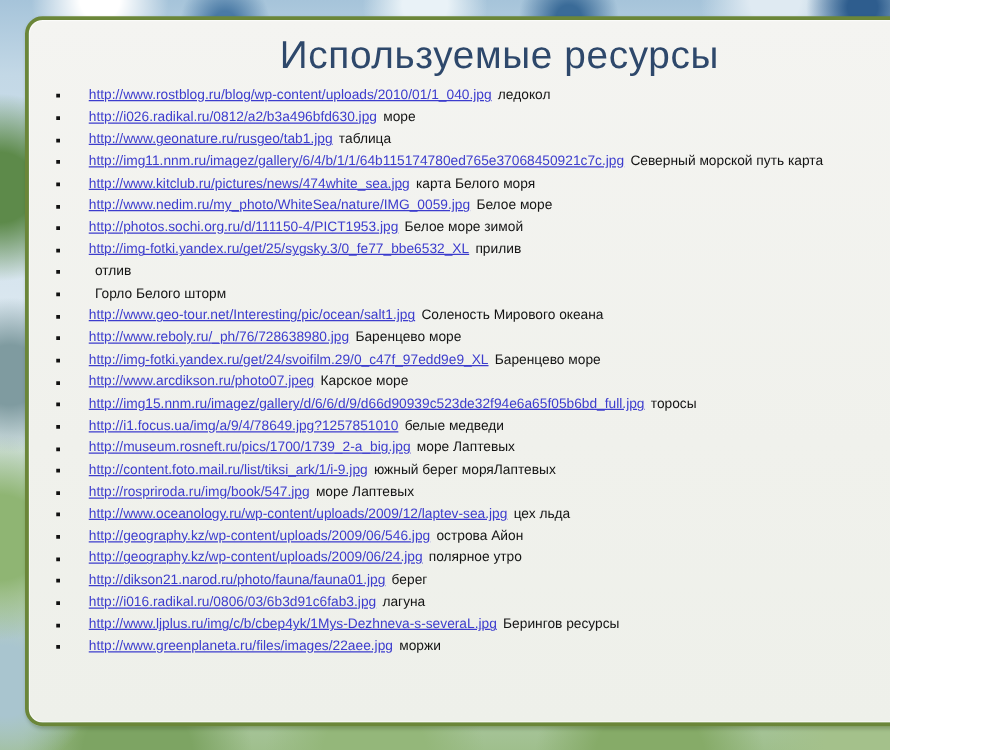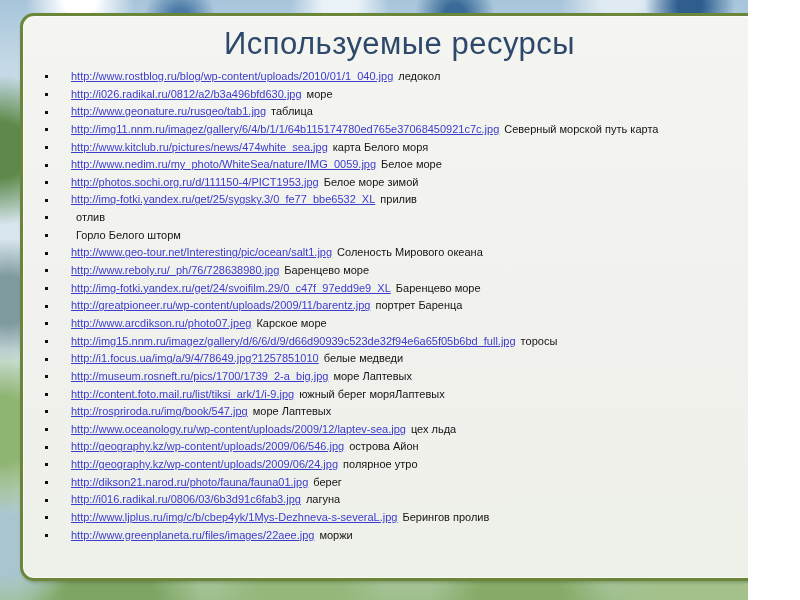--- a/index.html
+++ b/index.html
@@ -21,21 +21,20 @@
       radial-gradient(circle 60px at 8px  300px, #7f9ba0 0 24px, rgba(127,155,160,0) 62px),
       radial-gradient(circle 80px at 0px  430px, #8fb573 0 34px, rgba(143,181,115,0) 82px),
       radial-gradient(circle 70px at 4px  545px, #a9c5cf 0 28px, rgba(169,197,207,0) 72px),
       radial-gradient(circle 90px at 110px 604px,#7da463 0 44px, rgba(125,164,99,0) 92px),
       radial-gradient(circle 85px at 300px 606px,#94b77a 0 42px, rgba(148,183,122,0) 88px),
       radial-gradient(circle 90px at 520px 608px,#86ab68 0 44px, rgba(134,171,104,0) 92px),
       radial-gradient(circle 85px at 700px 602px,#a4c18b 0 40px, rgba(164,193,139,0) 88px),
       radial-gradient(circle 95px at 800px 520px,#b9d2c2 0 42px, rgba(185,210,194,0) 96px),
       radial-gradient(circle 90px at 802px 300px,#e6eef4 0 48px, rgba(230,238,244,0) 92px),
       linear-gradient(180deg,#a6c4da 0%,#c3d8e6 10%,#dde9f1 45%,#cfe0d8 78%,#9fbf8d 100%);
-    padding-left: 36px;
   }
   .panel{
     position:absolute;left:20px;top:13px;width:753px;height:562px;
     border:3px solid #6b8639;border-radius:14px;
     background:linear-gradient(180deg,#f4f4f1 0%,#f0f1ec 60%,#eef0ea 100%);
     box-shadow:inset 0 0 0 1px rgba(255,255,255,.6), 1px 2px 3px rgba(40,60,20,.25);
   }
   .title{
     position:absolute;left:0;right:0;top:10px;margin:0;
     text-align:center;
@@ -140,25 +139,20 @@
     <span class="desc">Баренцево море</span>
   </li>
 
 
   <li>
     <span class="bullet"></span>
     <a class="url">http://img-fotki.yandex.ru/get/24/svoifilm.29/0_c47f_97edd9e9_XL</a>
     <span class="desc">Баренцево море</span>
   </li>
 
-  <li>
-    <span class="bullet"></span>
-    <a class="url">http://greatpioneer.ru/wp-content/uploads/2009/11/barentz.jpg</a>
-    <span class="desc">портрет Баренца</span>
-  </li>
 
   <li>
     <span class="bullet"></span>
     <a class="url">http://www.arcdikson.ru/photo07.jpeg</a>
     <span class="desc">Карское море</span>
   </li>
 
   <li>
     <span class="bullet"></span>
     <a class="url">http://img15.nnm.ru/imagez/gallery/d/6/6/d/9/d66d90939c523de32f94e6a65f05b6bd_full.jpg</a>
@@ -217,21 +211,21 @@
 
   <li>
     <span class="bullet"></span>
     <a class="url">http://i016.radikal.ru/0806/03/6b3d91c6fab3.jpg</a>
     <span class="desc">лагуна</span>
   </li>
 
   <li>
     <span class="bullet"></span>
     <a class="url">http://www.ljplus.ru/img/c/b/cbep4yk/1Mys-Dezhneva-s-severaL.jpg</a>
-    <span class="desc">Берингов пролив</span>
+    <span class="desc">Берингов ресурсы</span>
   </li>
 
   <li>
     <span class="bullet"></span>
     <a class="url">http://www.greenplaneta.ru/files/images/22aee.jpg</a>
     <span class="desc">моржи</span>
   </li>
 </ul>
   </div>
 </div>

